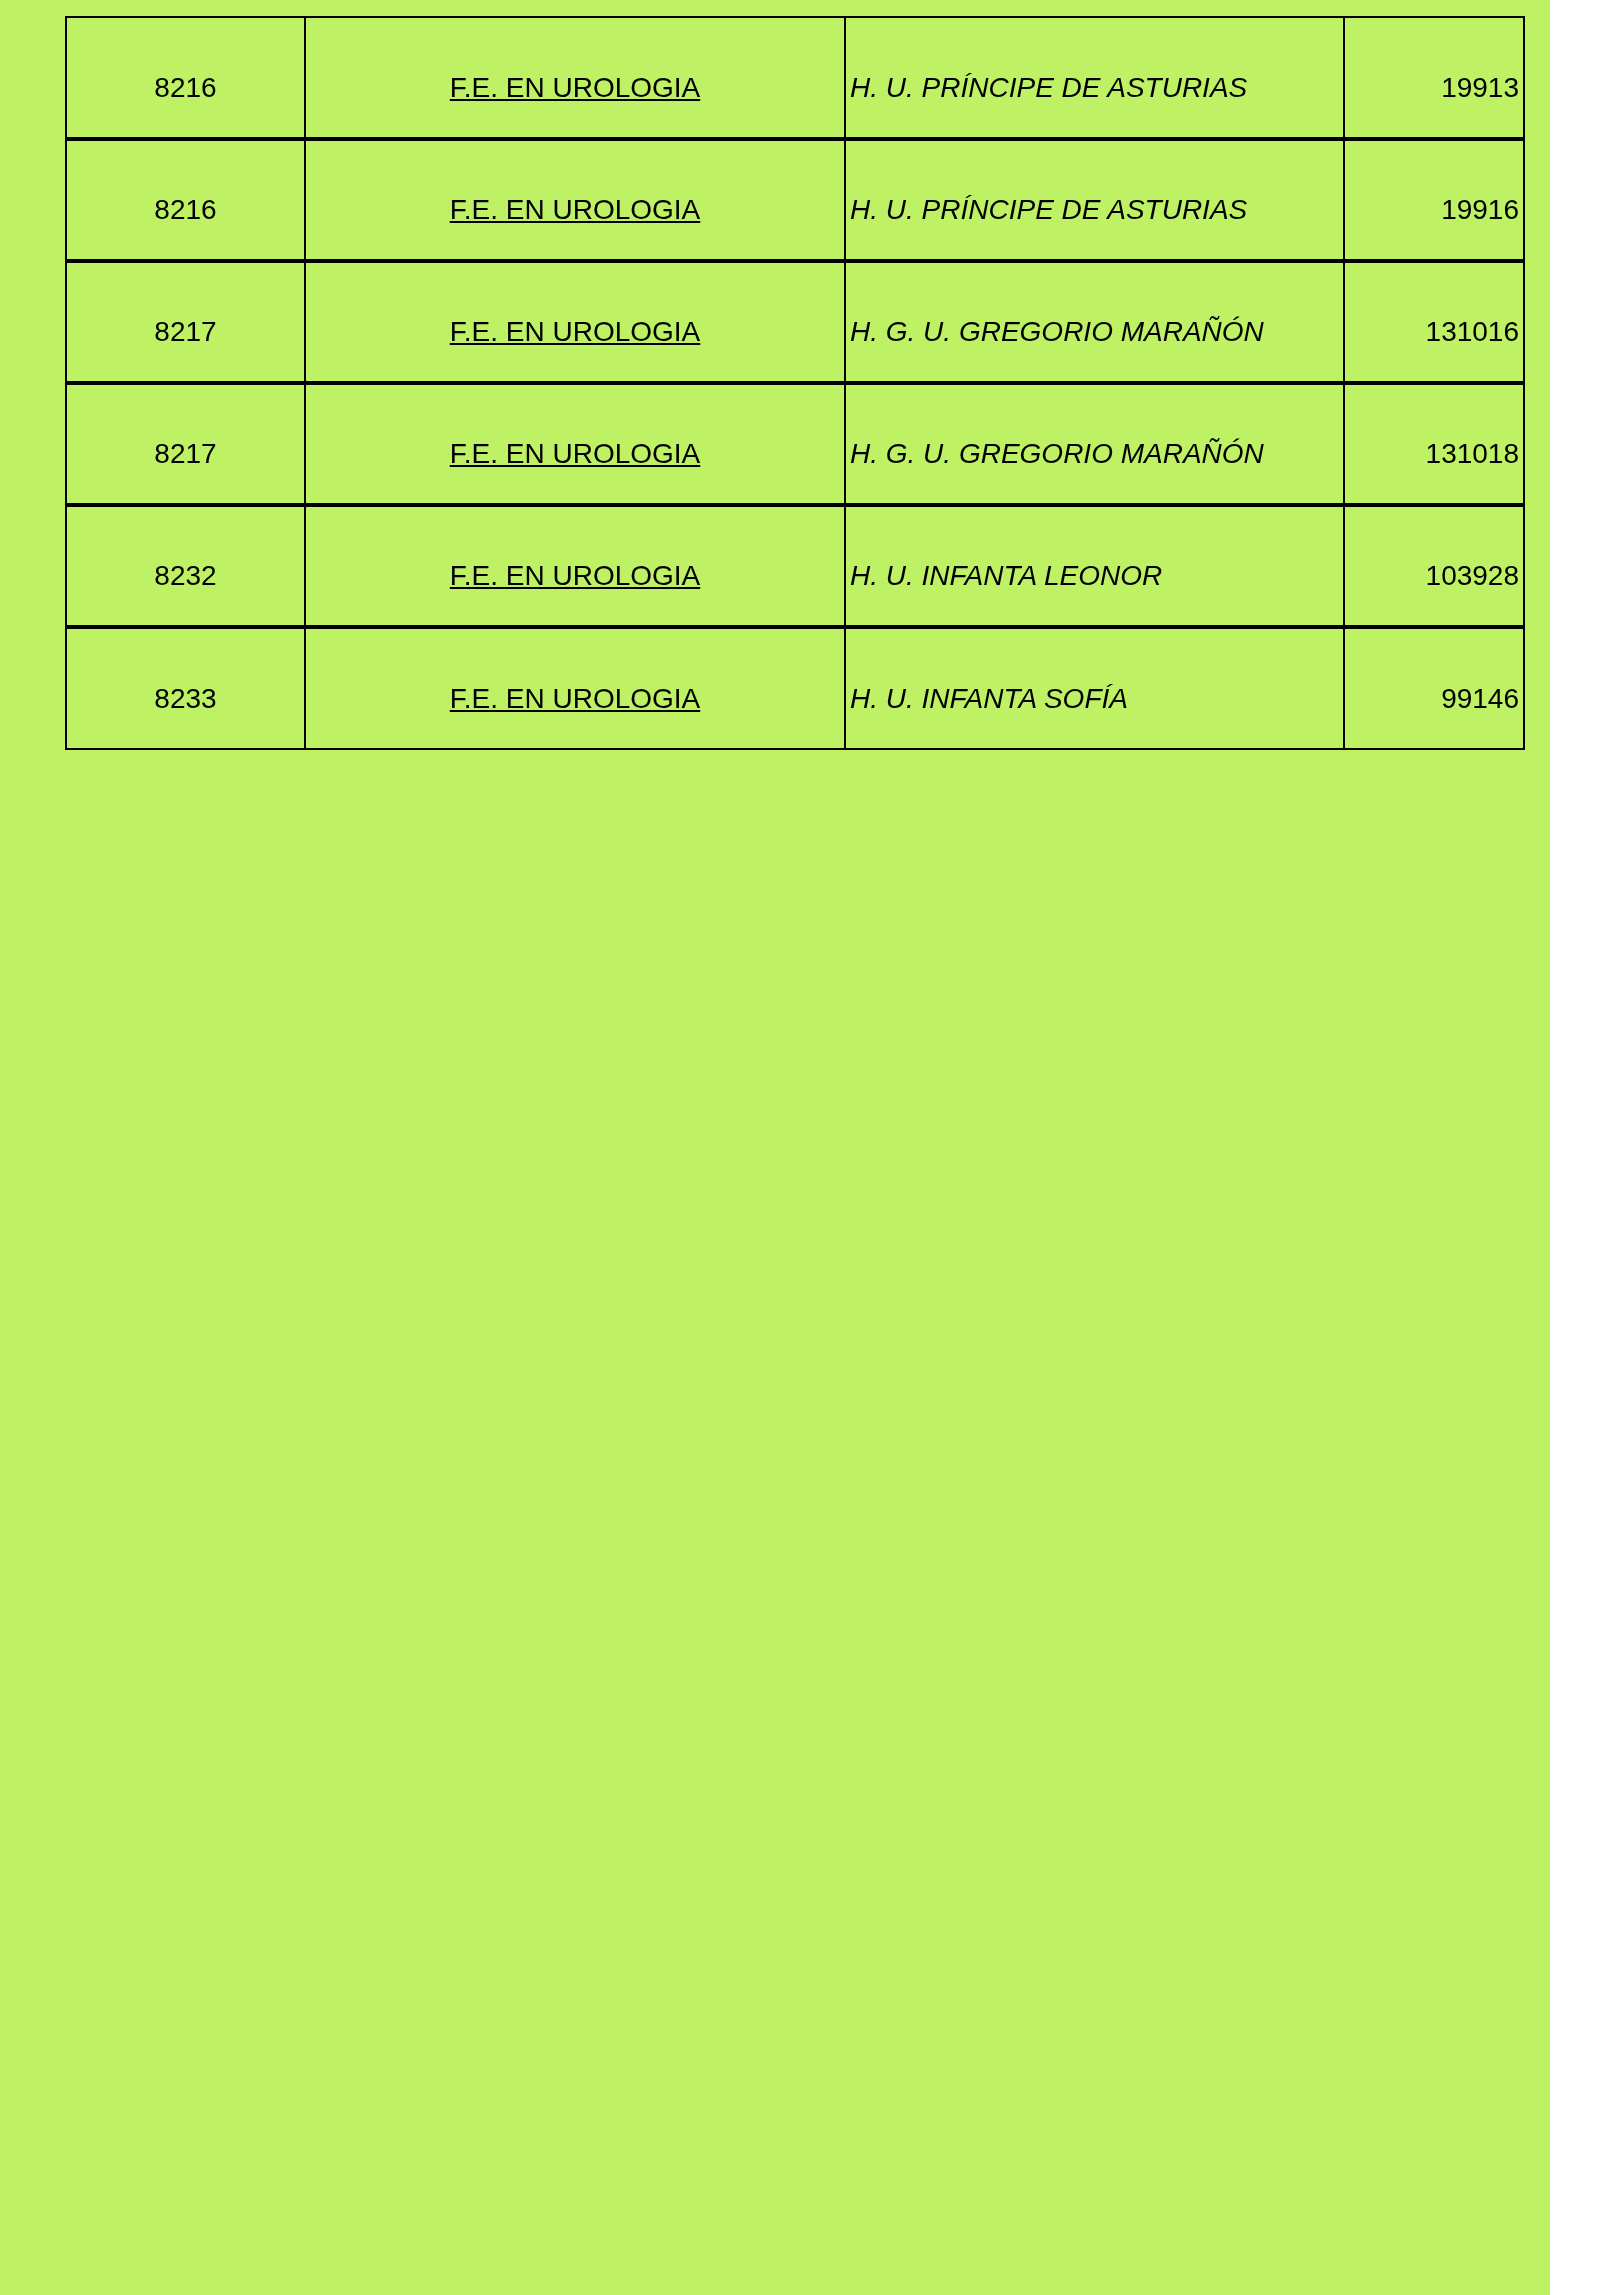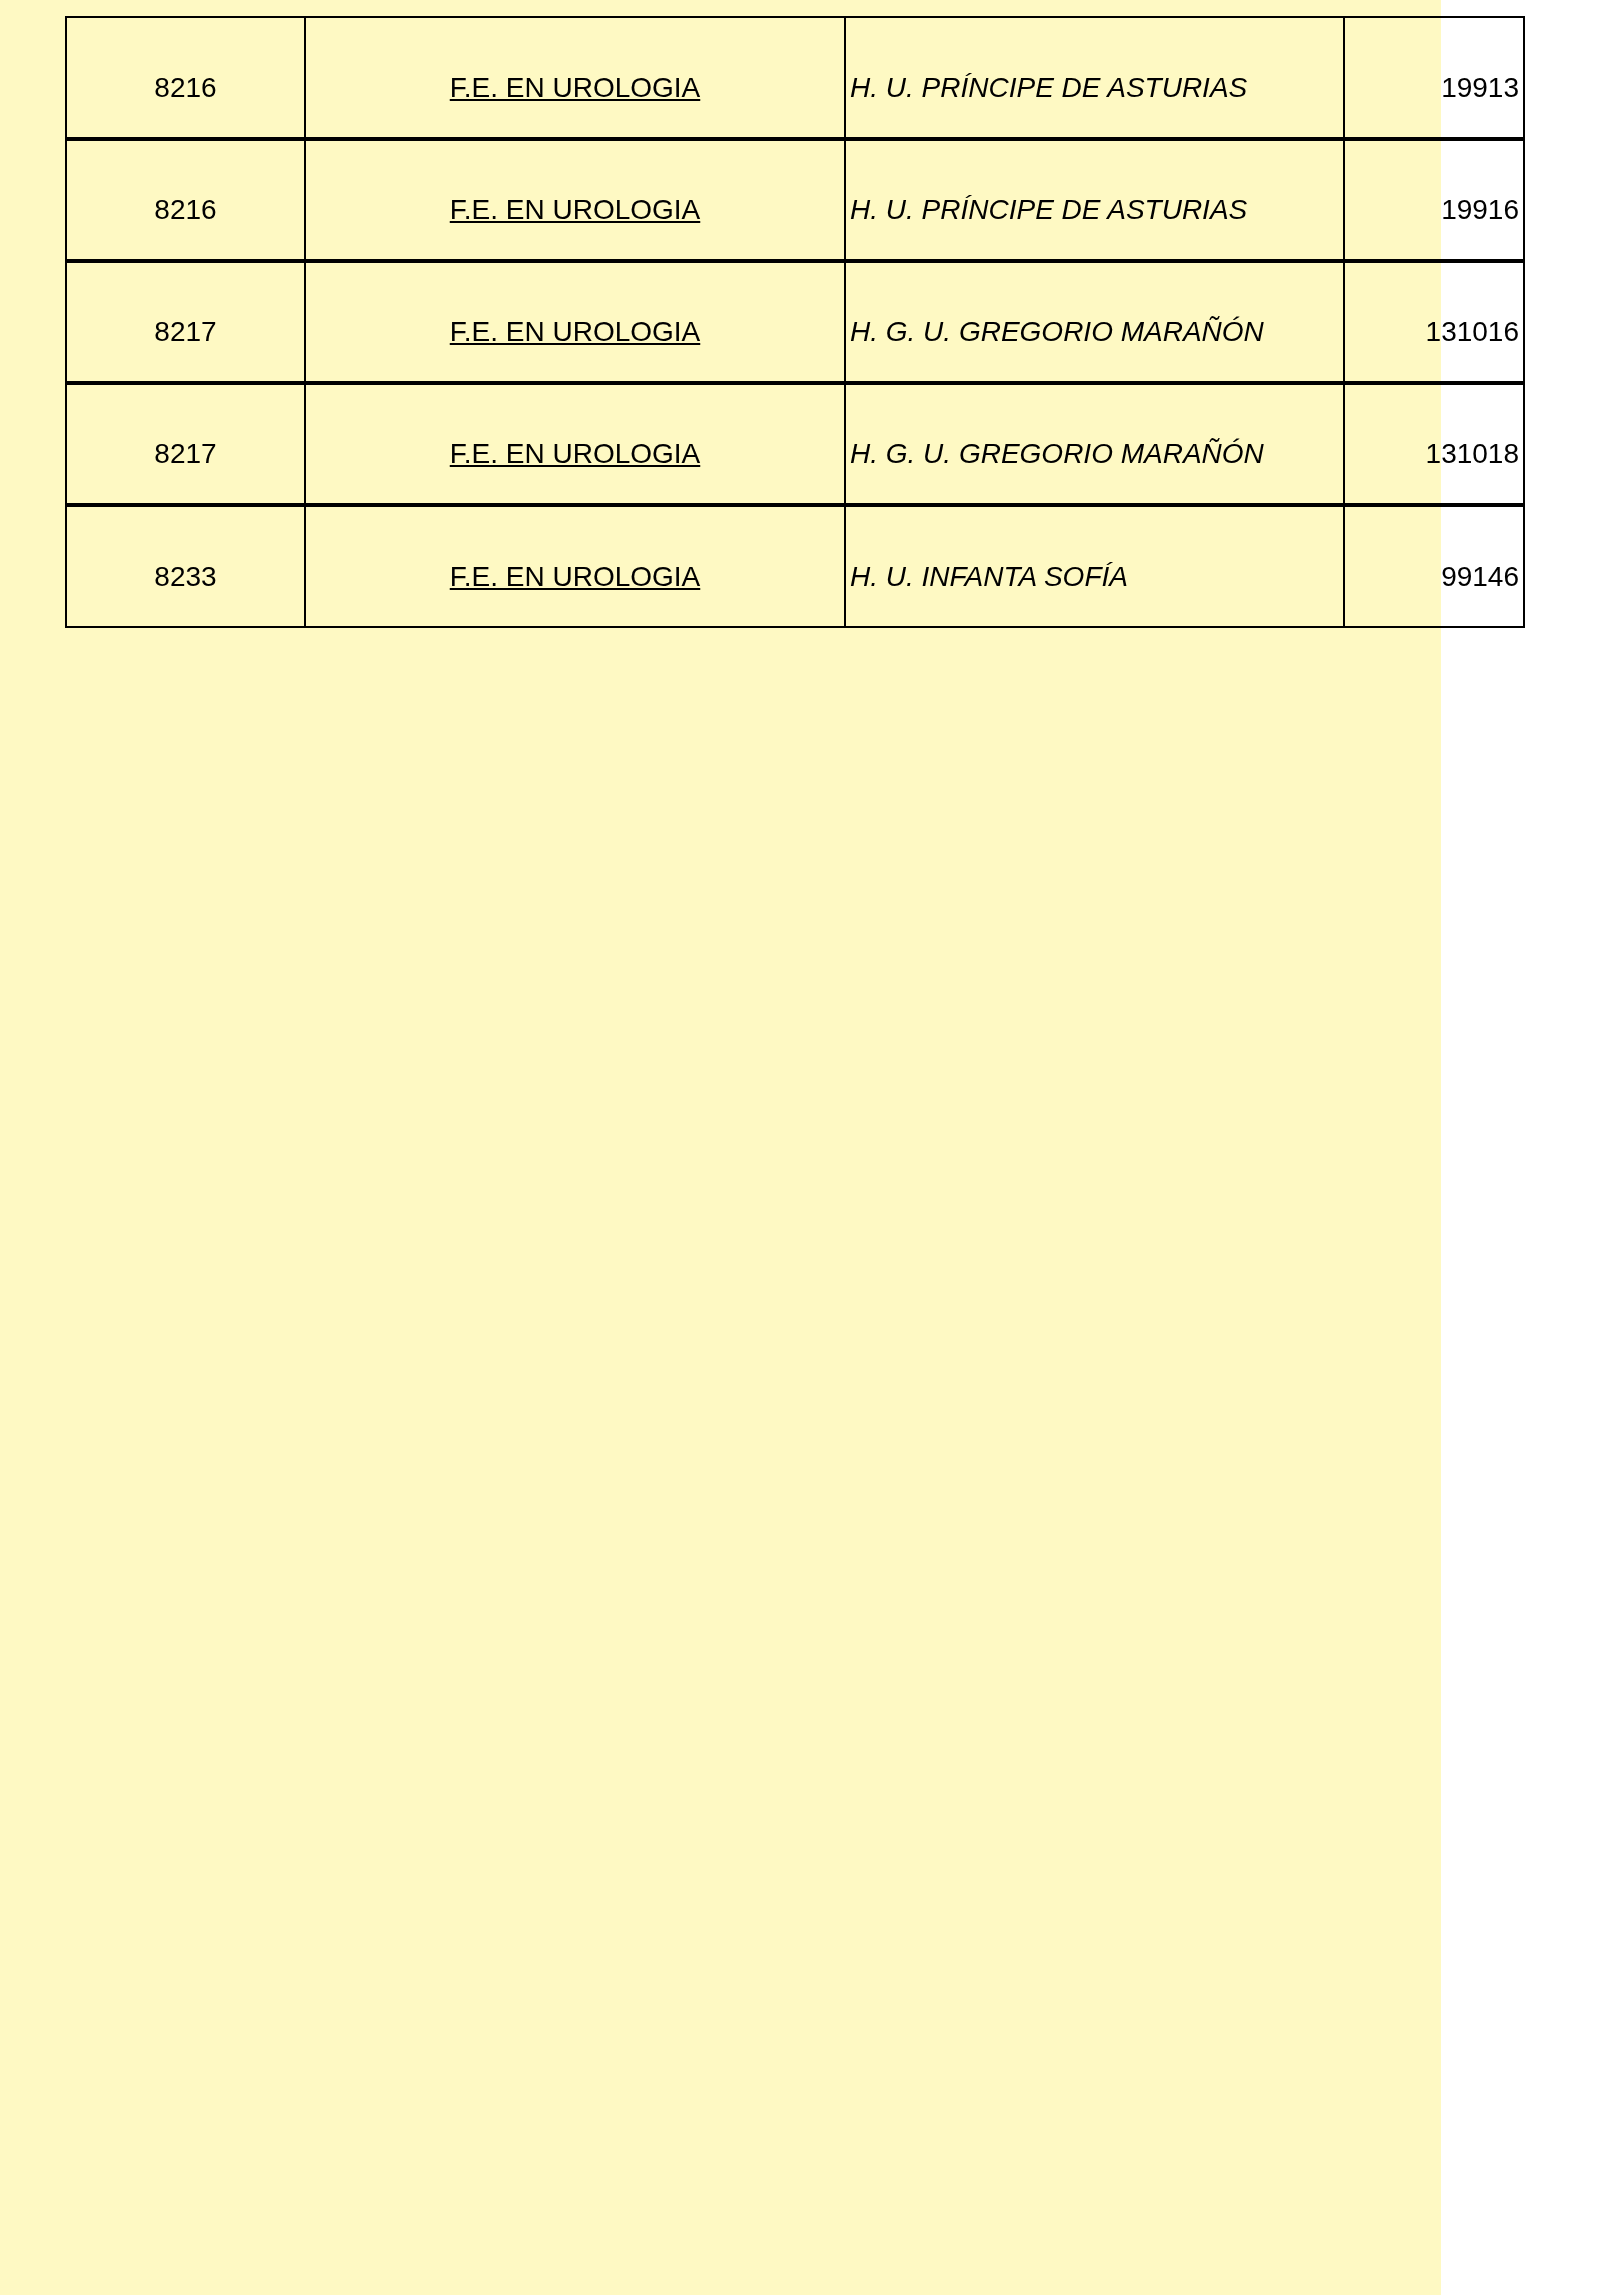--- a/index.html
+++ b/index.html
@@ -11,23 +11,23 @@
     width: 1611px;
     height: 2295px;
     position: relative;
     font-family: "Liberation Sans", sans-serif;
     color: #000000;
   }
   .doc-page {
     position: absolute;
     left: 0;
     top: 0;
-    width: 1441px;
+    width: 1550px;
     height: 2295px;
-    background: #fef9c3;
+    background: #bef264;
   }
   table.assignment-table {
     position: absolute;
     left: 65px;
     top: 15.6px;
     width: 1458px;
     border-collapse: collapse;
     table-layout: fixed;
   }
   table.assignment-table td {
@@ -73,20 +73,26 @@
           <td class="col-hospital">H. G. U. GREGORIO MARAÑÓN</td>
           <td class="col-number">131016</td>
         </tr>
         <tr>
           <td class="col-code">8217</td>
           <td class="col-specialty">F.E. EN UROLOGIA</td>
           <td class="col-hospital">H. G. U. GREGORIO MARAÑÓN</td>
           <td class="col-number">131018</td>
         </tr>
         <tr>
+          <td class="col-code">8232</td>
+          <td class="col-specialty">F.E. EN UROLOGIA</td>
+          <td class="col-hospital">H. U. INFANTA LEONOR</td>
+          <td class="col-number">103928</td>
+        </tr>
+        <tr>
           <td class="col-code">8233</td>
           <td class="col-specialty">F.E. EN UROLOGIA</td>
           <td class="col-hospital">H. U. INFANTA SOFÍA</td>
           <td class="col-number">99146</td>
         </tr>
       </tbody>
   </table>
 </div>
 
 

